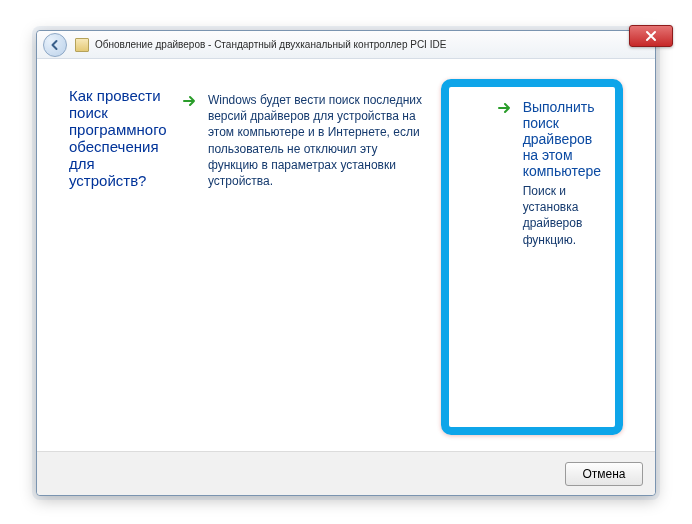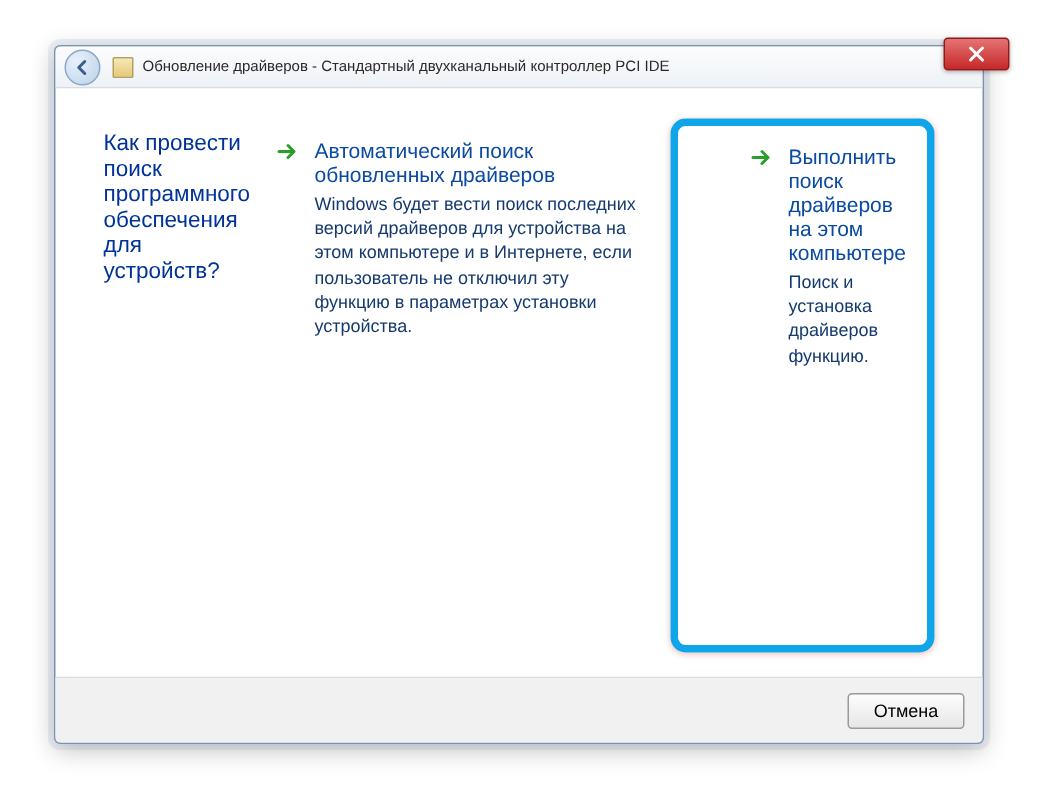--- a/index.html
+++ b/index.html
@@ -88,21 +88,21 @@
     }
     .option {
       border: 1px solid transparent;
       padding: 12px 14px 14px 14px;
       border-radius: 2px;
       margin-bottom: 16px;
       position: relative;
       cursor: pointer;
     }
     .option.highlighted {
-      border: 5px solid #0ea5e9;
+      border: 8px solid #0ea5e9;
       border-radius: 10px;
       box-shadow: 0 1px 4px rgba(200,40,30,0.3);
       padding-left: 48px;
     }
     .opt-row {
       display: flex;
       align-items: flex-start;
     }
     .arrow-icon {
       flex: 0 0 auto;
@@ -168,21 +168,20 @@
     <div class="heading">Как провести поиск программного обеспечения для устройств?</div>
 
     <div class="option">
       <div class="opt-row">
         <span class="arrow-icon">
           <svg width="16" height="16" viewBox="0 0 16 16">
             <path d="M2 8 H12 M8 4 L12 8 L8 12" stroke="#2a9d2a" stroke-width="2" fill="none" stroke-linecap="round" stroke-linejoin="round"></path>
           </svg>
         </span>
         <div class="opt-body">
-          <div class="opt-title">Автоматический поиск обновленных драйверов</div>
           <div class="opt-desc">Windows будет вести поиск последних версий драйверов для устройства на этом компьютере и в Интернете, если пользователь не отключил эту функцию в параметрах установки устройства.</div>
         </div>
       </div>
     </div>
 
     <div class="option highlighted">
       <div class="opt-row">
         <span class="arrow-icon">
           <svg width="16" height="16" viewBox="0 0 16 16">
             <path d="M2 8 H12 M8 4 L12 8 L8 12" stroke="#2a9d2a" stroke-width="2" fill="none" stroke-linecap="round" stroke-linejoin="round"></path>

